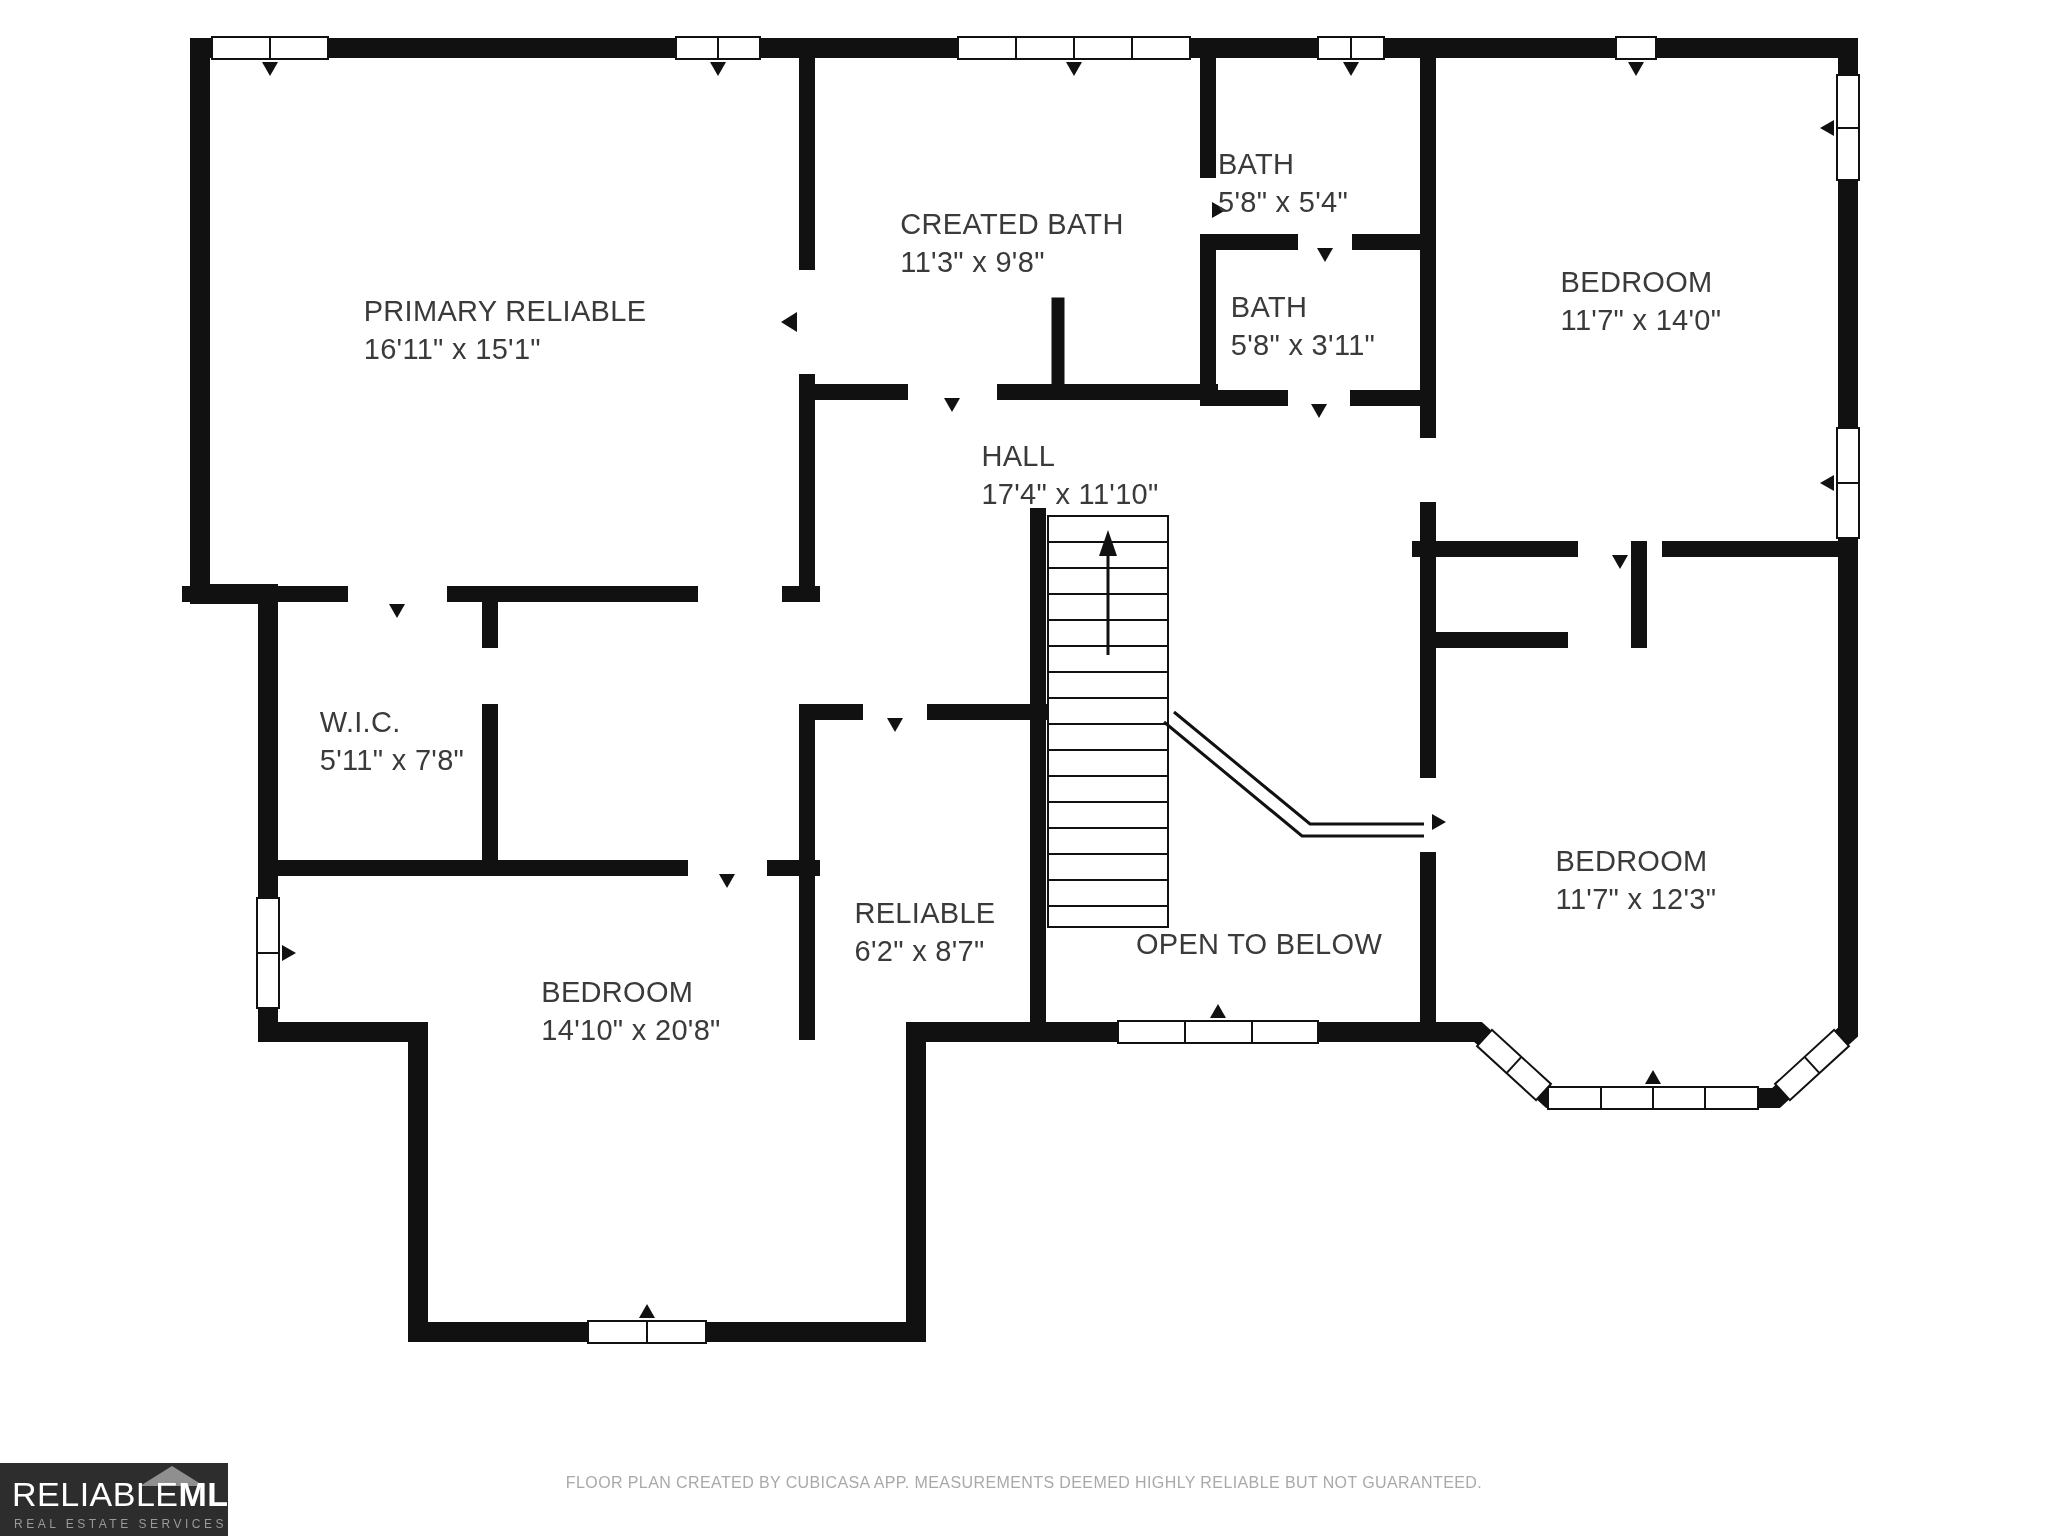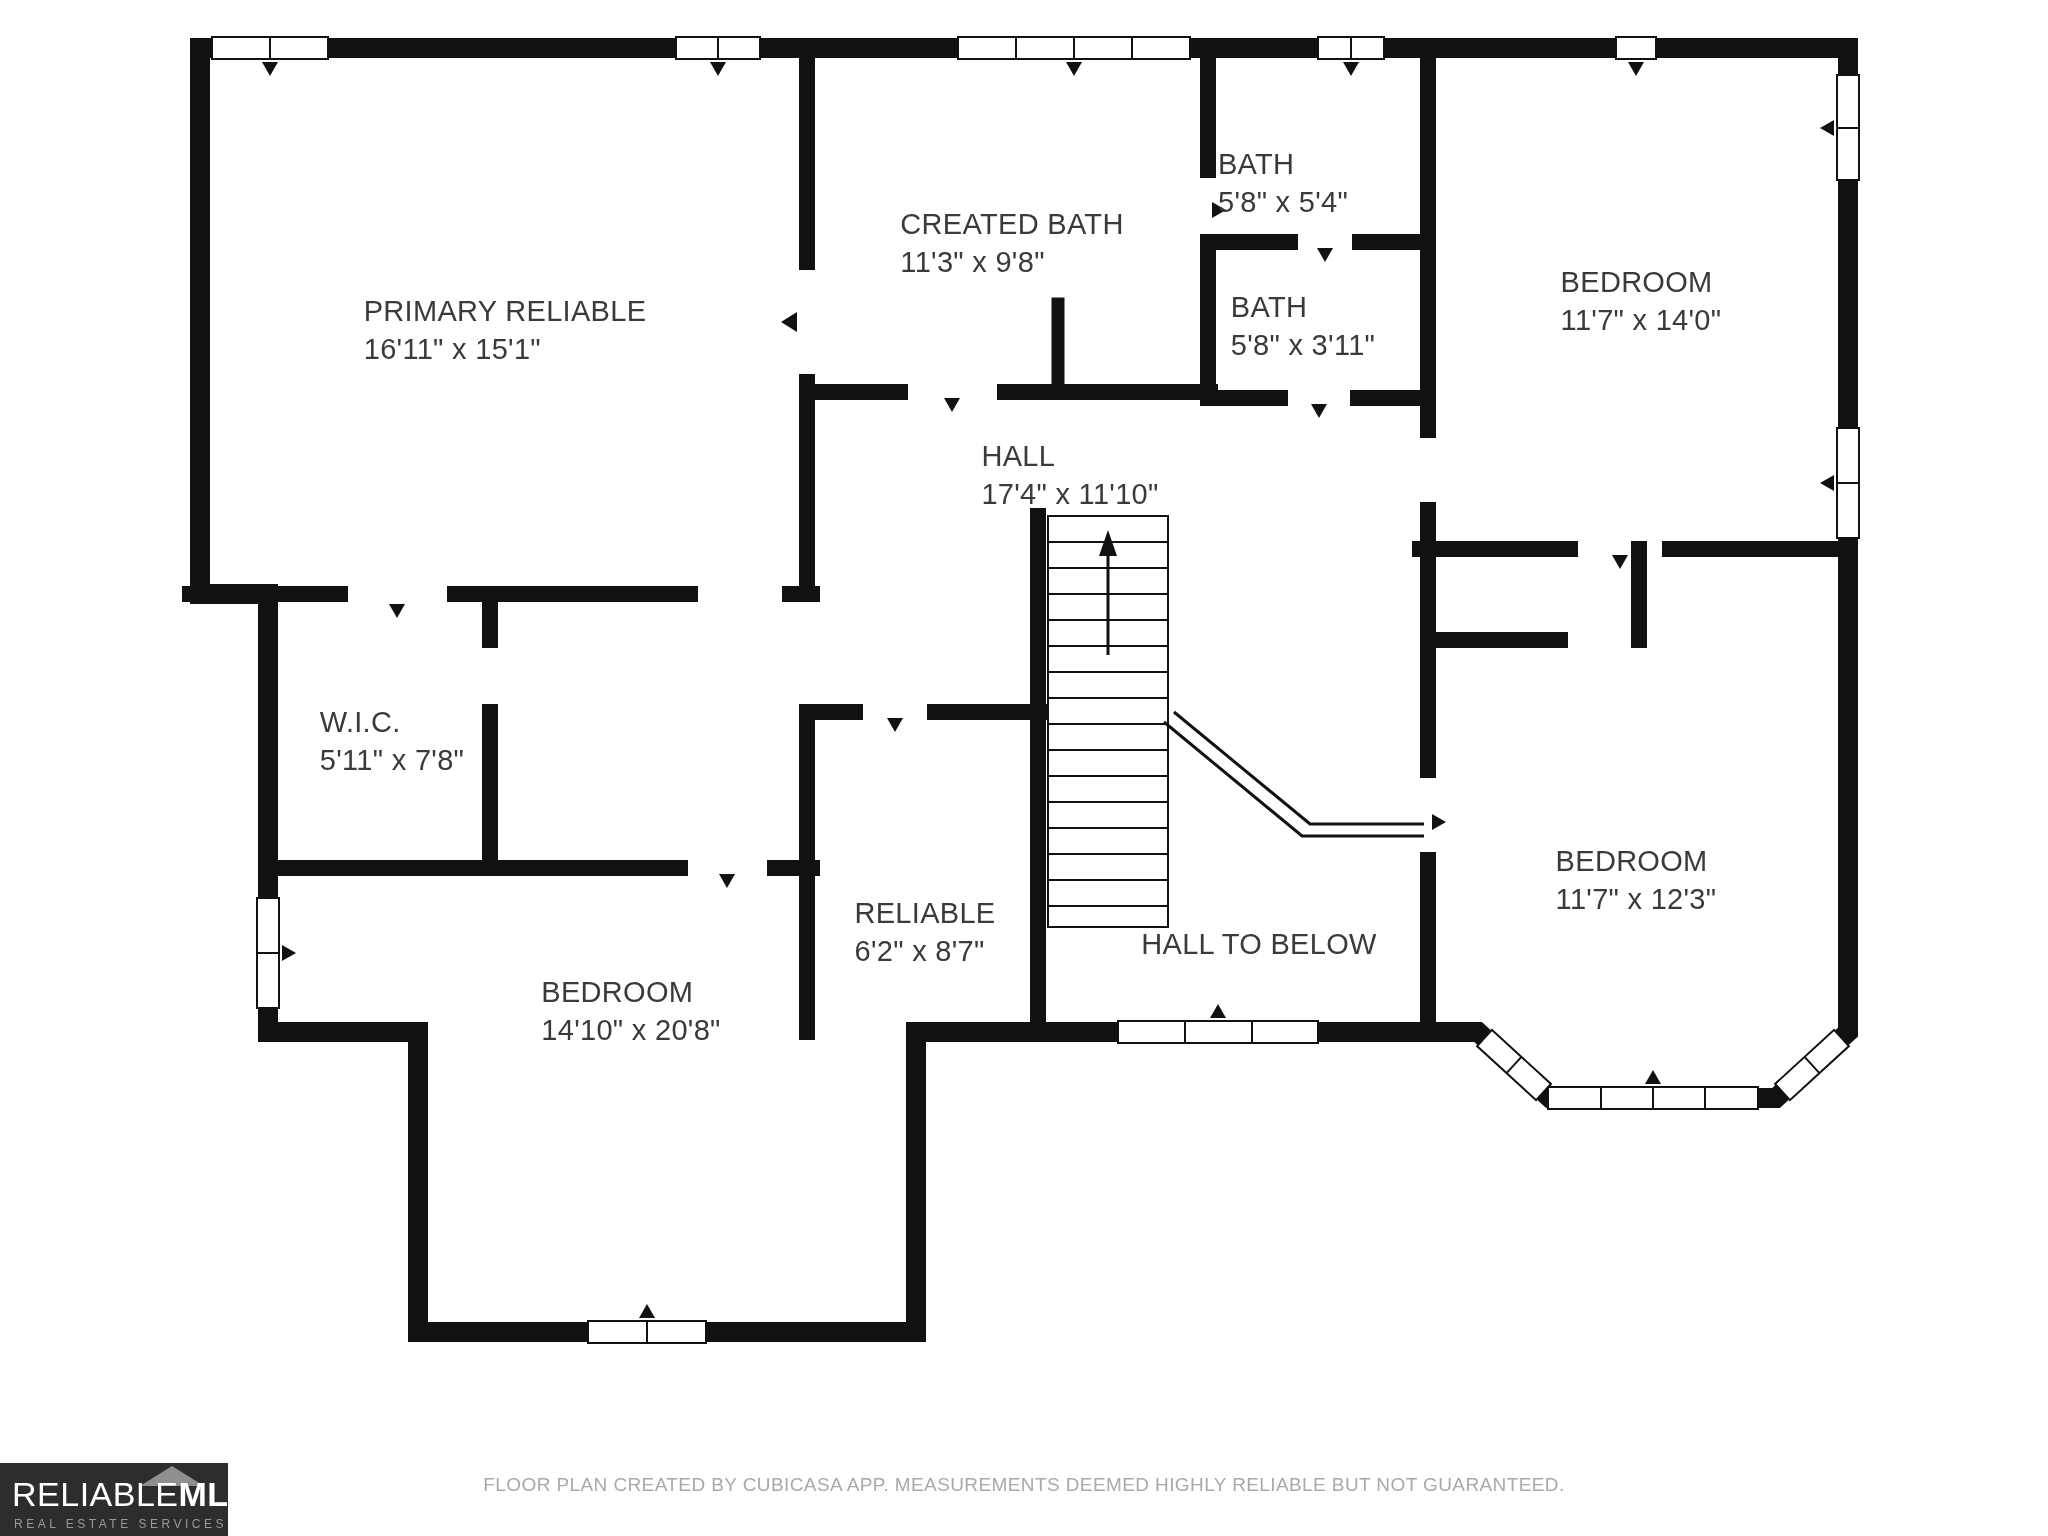--- a/index.html
+++ b/index.html
@@ -8,21 +8,21 @@
     font-family:"Liberation Sans","DejaVu Sans",sans-serif;overflow:hidden;
   }
   .plan-svg{position:absolute;left:0;top:0}
   .room-label{
     position:absolute;transform:translate(-50%,-50%);
     text-align:left;color:#3a3a3a;font-size:29px;line-height:38px;
     white-space:nowrap;letter-spacing:.3px;
   }
   .footer-note{
     position:absolute;left:50%;top:1474px;transform:translateX(-50%);
-    font-size:19px;color:#a9a9a9;letter-spacing:.4px;white-space:nowrap;text-align:right;
+    font-size:16px;color:#a9a9a9;letter-spacing:.4px;white-space:nowrap;text-align:right;
   }
   .logo{
     position:absolute;left:0;top:1463px;width:228px;height:73px;
     background:#2d2d2d;color:#ffffff;overflow:hidden;
   }
   .logo-roof{
     position:absolute;right:24px;top:3px;width:0;height:0;
     border-left:32px solid transparent;border-right:32px solid transparent;
     border-bottom:20px solid #8f8f8f;
   }
@@ -207,21 +207,21 @@
   <div>BEDROOM</div>
   <div>14'10" x 20'8"</div>
 </div>
 
 <div class="room-label" style="left:1636px;top:880px">
   <div>BEDROOM</div>
   <div>11'7" x 12'3"</div>
 </div>
 
 <div class="room-label" style="left:1259px;top:944px">
-  <div>HALL TO BELOW</div>
+  <div>OPEN TO BELOW</div>
 </div>
 
 <div class="footer-note">FLOOR PLAN CREATED BY CUBICASA APP. MEASUREMENTS DEEMED HIGHLY RELIABLE BUT NOT GUARANTEED.</div>
 
 <div class="logo">
   <div class="logo-roof"></div>
   <div class="logo-text">
     <span>RELIABLE</span><span class="bold">MLS</span>
   </div>
   <div class="logo-tagline">REAL ESTATE SERVICES</div>

